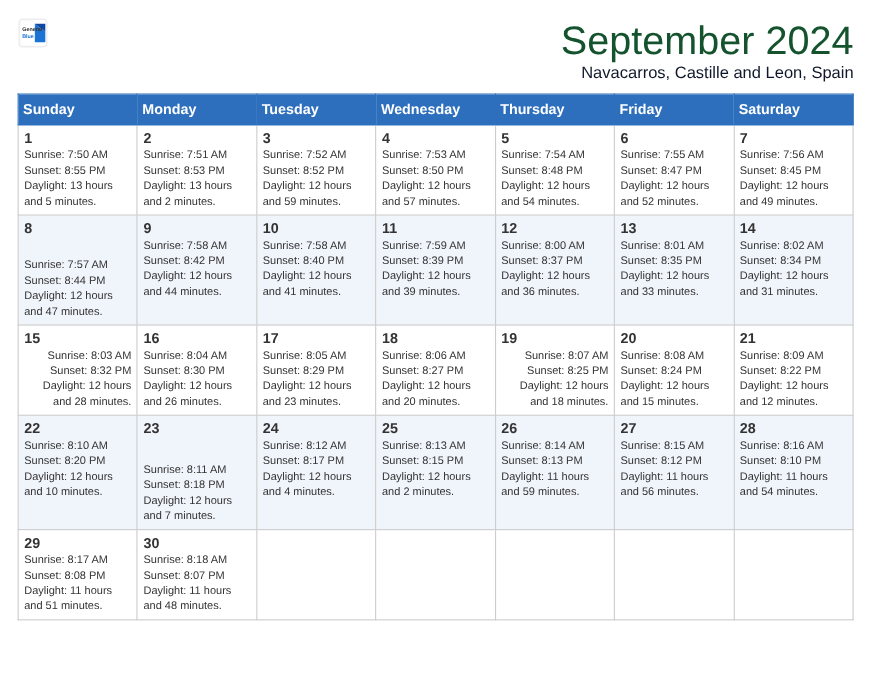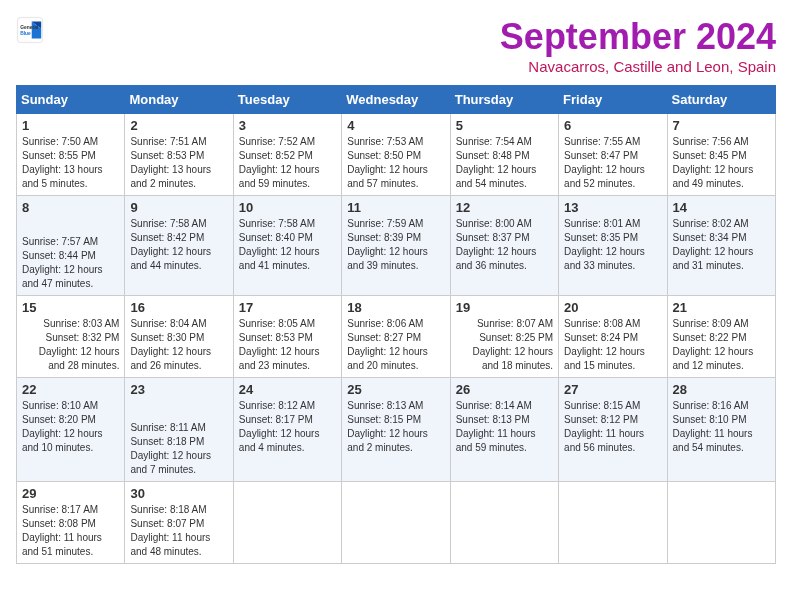--- a/index.html
+++ b/index.html
@@ -29,26 +29,26 @@
     }
     .logo-icon {
       width: 28px;
       height: 28px;
     }
     .title-area {
       text-align: right;
     }
     .month-title {
       font-size: 36px;
-      font-weight: bold;
-      color: #a21caf;
+      font-weight: normal;
+      color: #14532d;
     }
     .location {
       font-size: 15px;
-      color: #be185d;
+      color: #0f172a;
     }
     table {
       width: 100%;
       border-collapse: collapse;
       table-layout: fixed;
     }
     thead tr th {
       background-color: #2d6fbd;
       color: #fff;
       font-size: 13px;
@@ -234,21 +234,21 @@
         <td>
           <span class="day-num">16</span>
           <div class="cell-text" style="white-space: pre-line;">Sunrise: 8:04 AM
 Sunset: 8:30 PM
 Daylight: 12 hours
 and 26 minutes.</div>
         </td>
         <td>
           <span class="day-num">17</span>
           <div class="cell-text" style="white-space: pre-line;">Sunrise: 8:05 AM
-Sunset: 8:53 PM
+Sunset: 8:29 PM
 Daylight: 12 hours
 and 23 minutes.</div>
         </td>
         <td>
           <span class="day-num">18</span>
           <div class="cell-text" style="white-space: pre-line;">Sunrise: 8:06 AM
 Sunset: 8:27 PM
 Daylight: 12 hours
 and 20 minutes.</div>
         </td>

